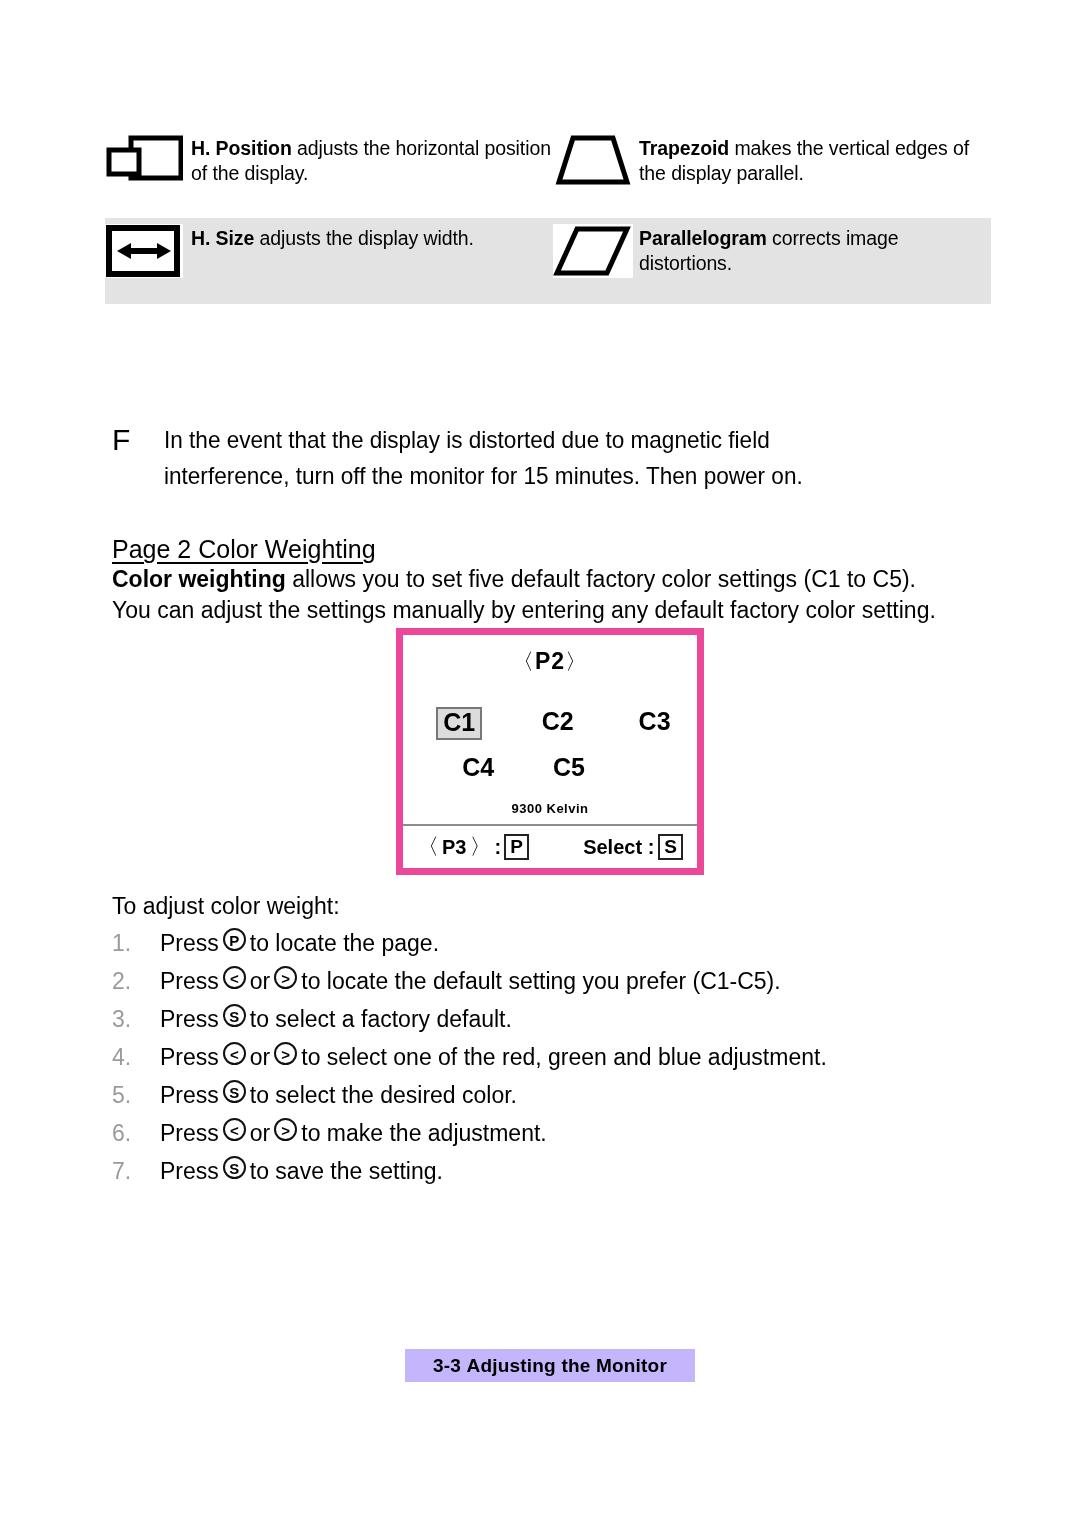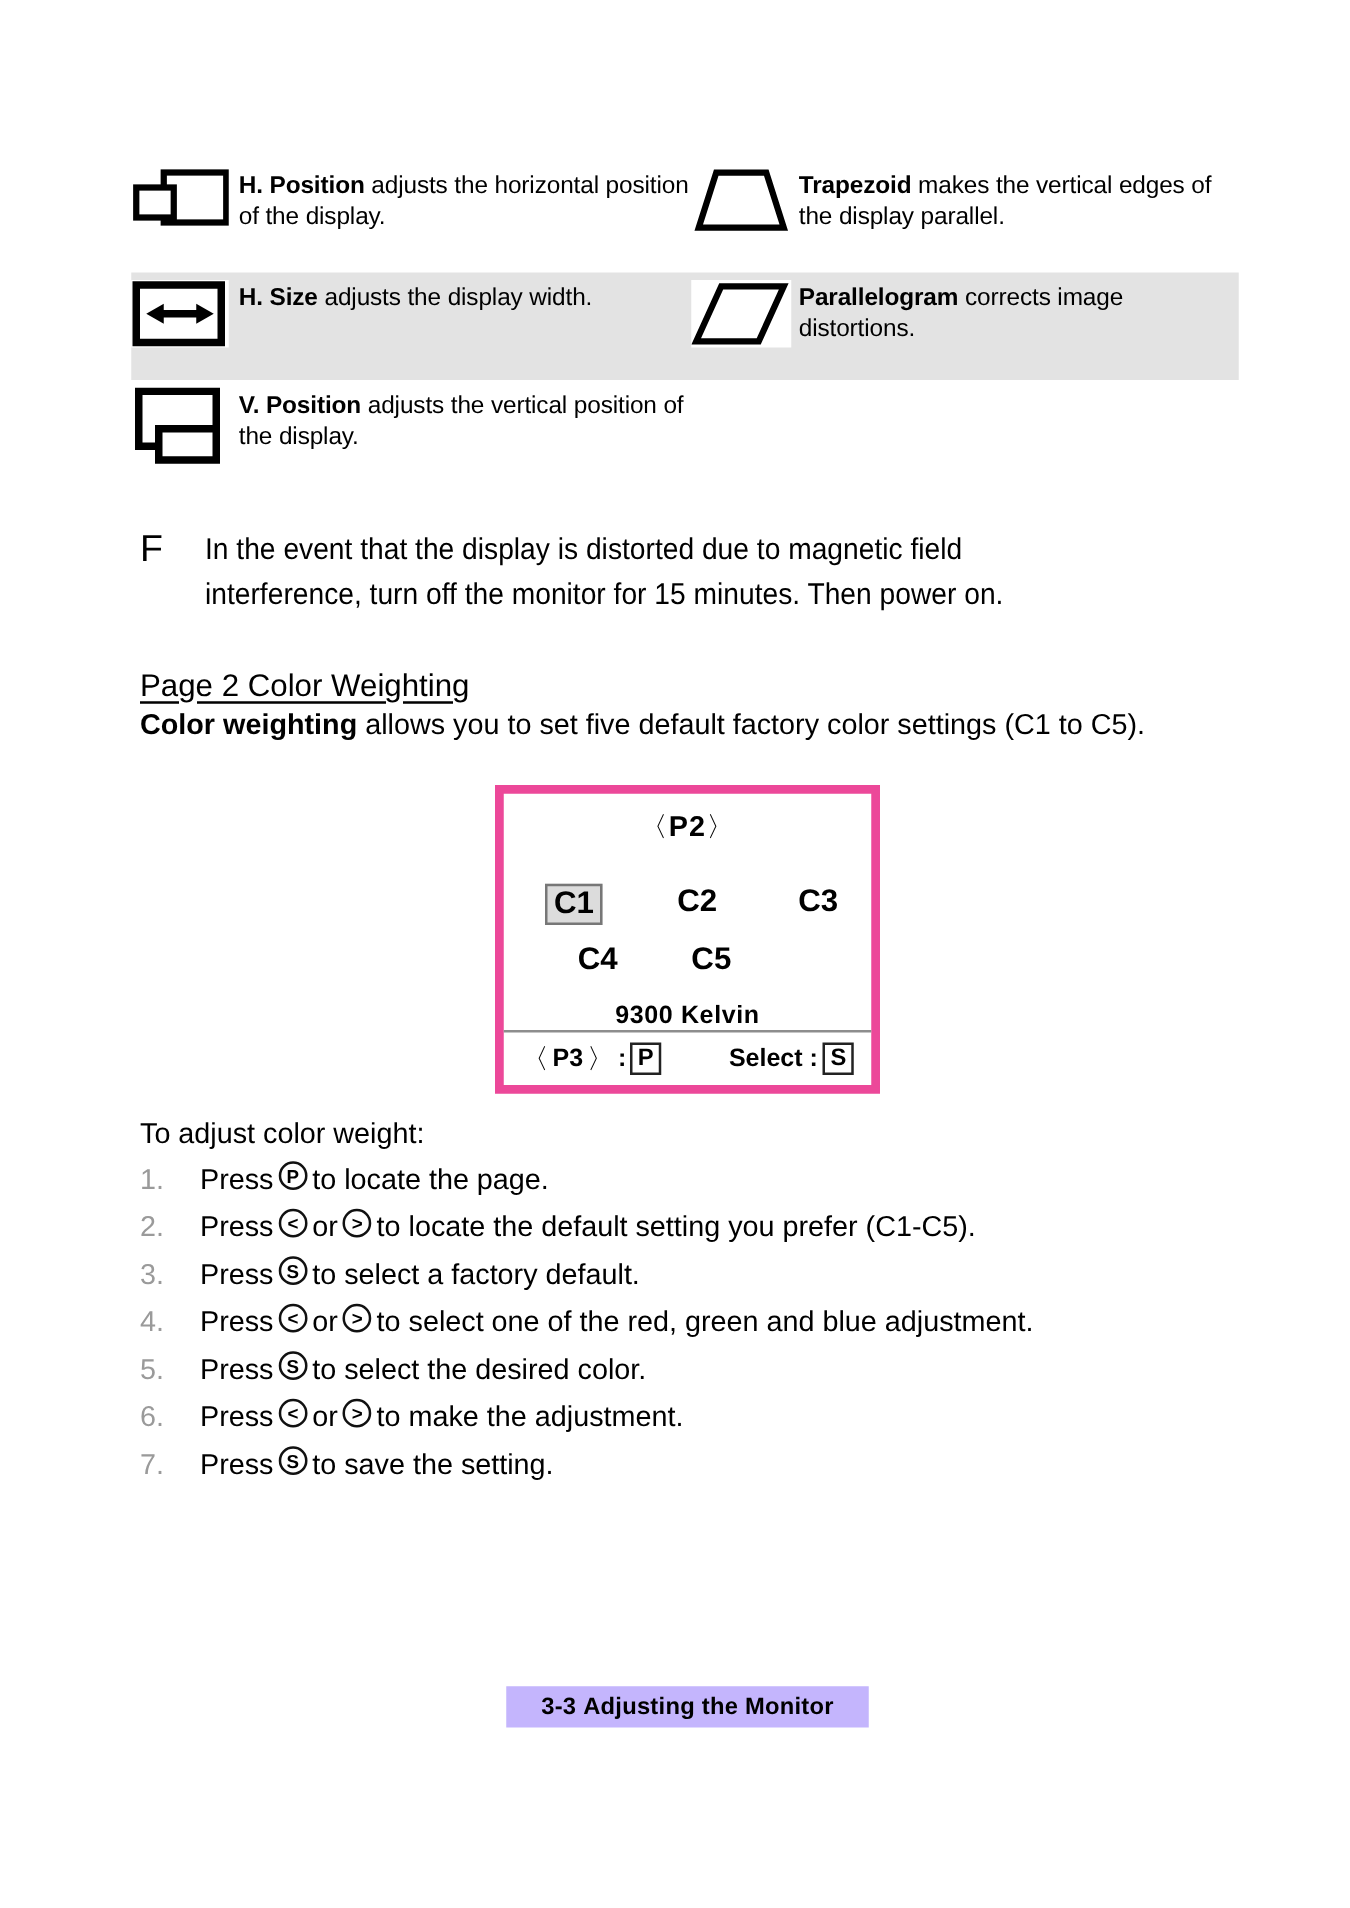--- a/index.html
+++ b/index.html
@@ -50,21 +50,21 @@
   .chev{font-weight:normal;font-size:22px;}
   .osd-row1{position:absolute;left:0;right:0;top:72px;display:flex;}
   .osd-row2{position:absolute;left:0;right:0;top:118px;display:flex;margin-left:23px;}
   .ccell{font-size:25px;font-weight:bold;text-align:center;padding-left:12px;}
   .ccell.w1{width:104px;}
   .ccell.w2{width:100px;}
   .ccell.w3{width:100px;}
   .chip{display:inline-block;background:#dcdcdc;border:2px solid #777;
     padding:0px 5px 2px 5px;line-height:27px;}
   .osd-kelvin{position:absolute;left:0;right:0;top:166px;text-align:center;
-    font-size:20px;font-weight:bold;letter-spacing:0.5px;}
+    font-size:13px;font-weight:bold;letter-spacing:0.5px;}
   .osd-foot{position:absolute;left:0;right:0;bottom:0;height:42px;
     border-top:2px solid #8d8d8d;display:flex;align-items:center;
     font-size:20px;font-weight:bold;}
   .osd-foot .l{padding-left:14px;display:flex;align-items:center;gap:3px;}
   .osd-foot .r{margin-left:auto;padding-right:14px;display:flex;align-items:center;gap:4px;}
   .keybox{display:inline-block;border:2px solid #222;padding:0 4px;line-height:22px;
     font-size:19px;font-weight:bold;background:#fff;}
 
   
   .todo{position:absolute;left:112px;top:891px;font-size:23px;line-height:30px;}
@@ -144,50 +144,37 @@
           </span>
         </div>
         <div class="ftext">
           <b>Parallelogram</b>
           <span>corrects image distortions.</span>
         </div>
       </div>
     </div>
 
     <div class="frow row-vpos">
-      <div class="fcell left">
-        <div class="ficon">
-          <span class="iconbox">
-            <svg width="78" height="62" viewBox="0 0 78 62">
-              <rect x="6" y="3" width="62" height="44" fill="#fff" stroke="#000" stroke-width="6"></rect>
-              <rect x="22" y="33" width="46" height="25" fill="#fff" stroke="#000" stroke-width="6"></rect>
-            </svg>
-          </span>
-        </div>
-        <div class="ftext">
-          <b>V. Position</b>
-          <span>adjusts the vertical position of the display.</span>
-        </div>
-      </div>
       <div class="fcell right"></div>
     </div>
   </div>
 
   <div class="note">
     <div class="note-sym">F</div>
     <div class="note-body">
       <p>In the event that the display is distorted due to magnetic field</p>
       <p class="last">interference, turn off the monitor for 15 minutes.  Then power on.</p>
     </div>
   </div>
 
   <div class="sec-head">Page 2 Color Weighting</div>
 
   <div class="sec-para">
     <p><span class="lead">Color weighting</span><span> allows you to set five default factory color settings (C1 to C5).</span></p>
+    <p class="last">You can adjust the settings manually by entering any default factory color setting.</p>
   </div>
 
   <div class="osd">
     <div class="osd-title">
       <span class="chev">〈</span><span>P2</span><span class="chev">〉</span>
     </div>
 
     <div class="osd-row1">
       <div class="ccell w1"><span class="chip">C1</span></div>
       <div class="ccell w2">C2</div>

